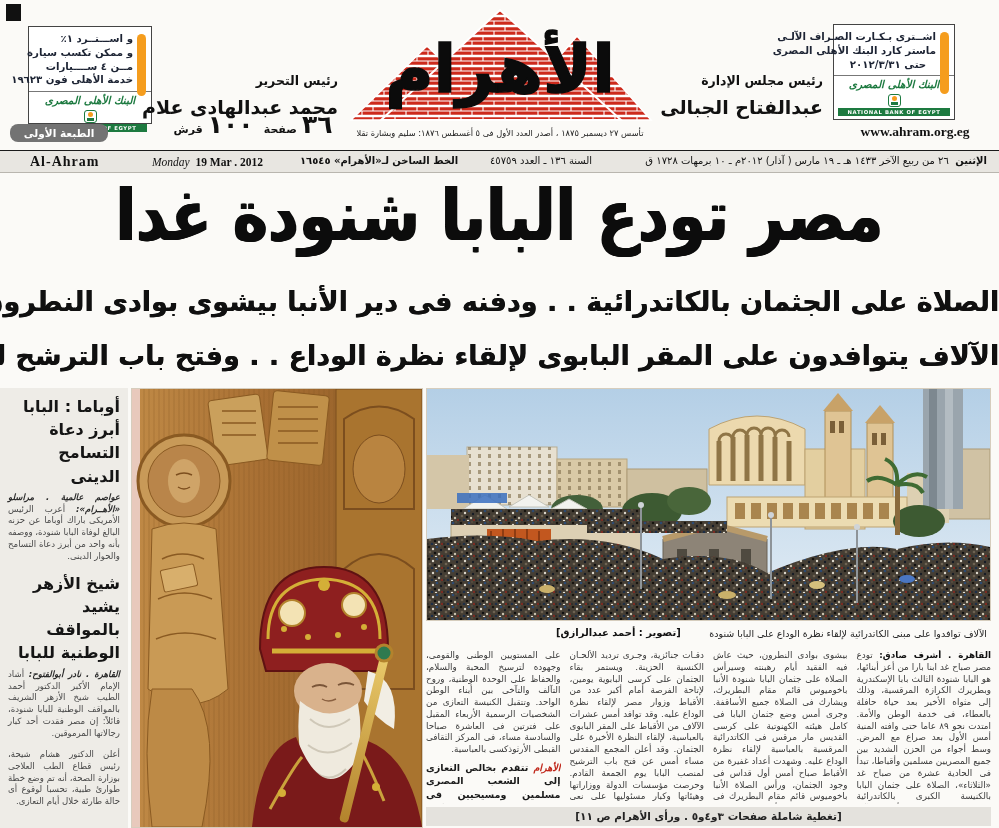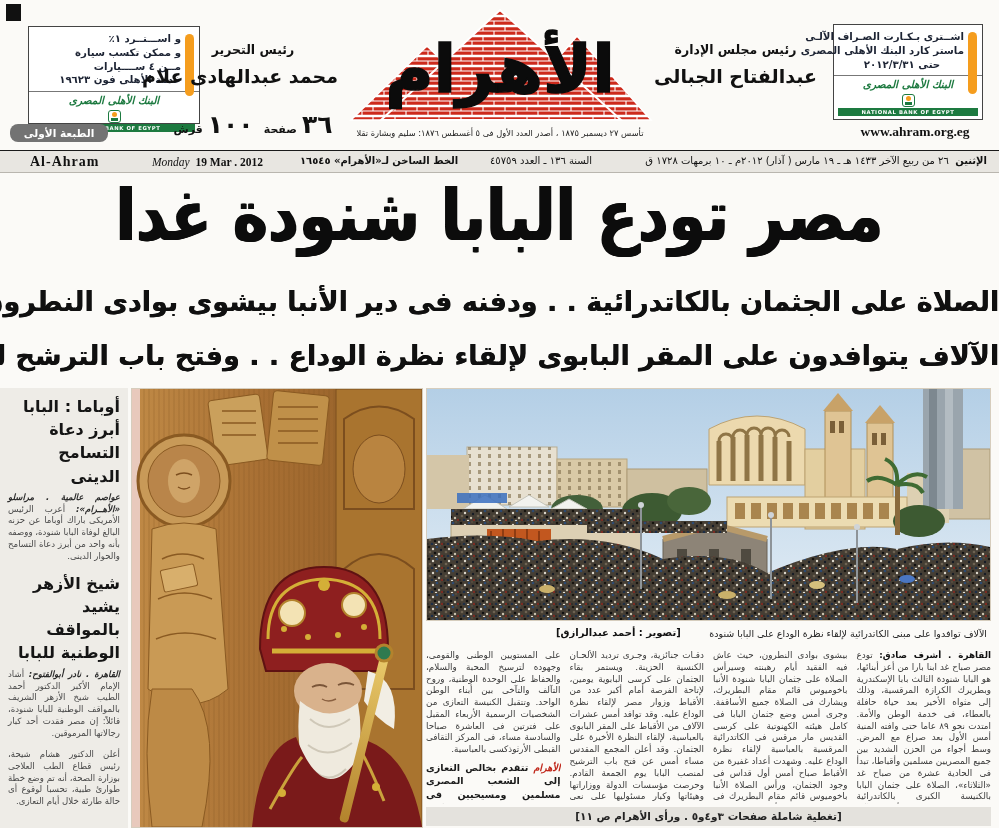--- a/index.html
+++ b/index.html
@@ -3,37 +3,37 @@
 <meta charset="utf-8">
 <style>
   * { margin:0; padding:0; box-sizing:border-box; }
   html,body { width:999px; }
   body { font-family:"DejaVu Sans", sans-serif; background:#e9e7e2; }
   .page { position:relative; width:999px; height:828px; background:#fbfaf7; overflow:hidden; }
 
   
   .corner-mark { position:absolute; left:6px; top:4px; width:15px; height:17px; background:#111; }
   .adbox { position:absolute; background:#fff; border:1.5px solid #444; }
-  .adbox-left { left:28px; top:26px; width:172px; height:98px; }
-  .adbox-right { left:833px; top:24px; width:150px; height:96px; }
+  .adbox-left { left:28px; top:26px; width:124px; height:98px; }
+  .adbox-right { left:833px; top:24px; width:122px; height:96px; }
   .adbox .txt { position:relative; direction:rtl; padding:5px 18px 2px 6px; text-align:right; }
   .adbox .txt .ln { font-size:10.2px; font-weight:bold; color:#1c2333; line-height:1.35; white-space:nowrap; }
   .adbox .obar { position:absolute; top:7px; right:5px; width:9px; height:62px; background:#f59d1e; border-radius:5px; }
   .adbox .nbe { border-top:1px solid #777; margin-top:2px; padding:2px 4px 0 4px; text-align:center; }
   .nbe-row { display:flex; align-items:center; justify-content:center; gap:4px; direction:rtl;flex-direction:column; }
   .nbe-ar { color:#1d7a40; font-weight:bold; font-size:10.5px; font-style:italic; white-space:nowrap; }
   .nbe-icon { display:inline-block; width:13px; height:13px; border:1.5px solid #1d7a40; border-radius:3px; position:relative; background:#fff; flex:0 0 auto; }
   .nbe-icon .dot { position:absolute; top:1px; left:3px; width:5px; height:5px; border-radius:50%; background:#f59d1e; }
   .nbe-icon .bar { position:absolute; bottom:1px; left:2px; width:7px; height:3px; background:#1d7a40; }
   .nbe-en { background:#1d7a40; color:#fff; font-size:5.3px; letter-spacing:.6px; padding:1px 0; margin-top:1px; font-weight:bold; }
   .ahram-url { position:absolute; left:845px; top:124px; width:140px; text-align:center; font-family:"Liberation Serif", serif; font-weight:bold; font-size:13.5px; color:#111; }
 
   .edition-badge { position:absolute; left:10px; top:124px; width:98px; height:18px; background:#737373; color:#fff; font-size:10.5px; font-weight:bold; text-align:center; line-height:18px; border-radius:8px; direction:rtl; }
 
-  .person-block { position:absolute; text-align:center; direction:rtl; color:#111; }
+  .person-block { position:absolute; text-align:right; direction:rtl; color:#111;margin-top:31px; }
   .editor-block { left:168px; top:42px; width:170px; }
   .chairman-block { left:648px; top:42px; width:175px; }
   .person-block .role { font-size:12.5px; font-weight:bold; }
   .person-block .pname { font-size:19px; font-weight:bold; margin-top:8px; white-space:nowrap; }
 
   .pages-price { position:absolute; left:168px; top:110px; width:170px; text-align:center; direction:rtl; color:#111; white-space:nowrap; }
   .pages-price b.num { font-size:25px; font-weight:bold; }
   .pages-price span.wrd { font-size:11px; font-weight:bold; }
 
   .masthead { position:absolute; left:338px; top:6px; width:324px; text-align:center; }

